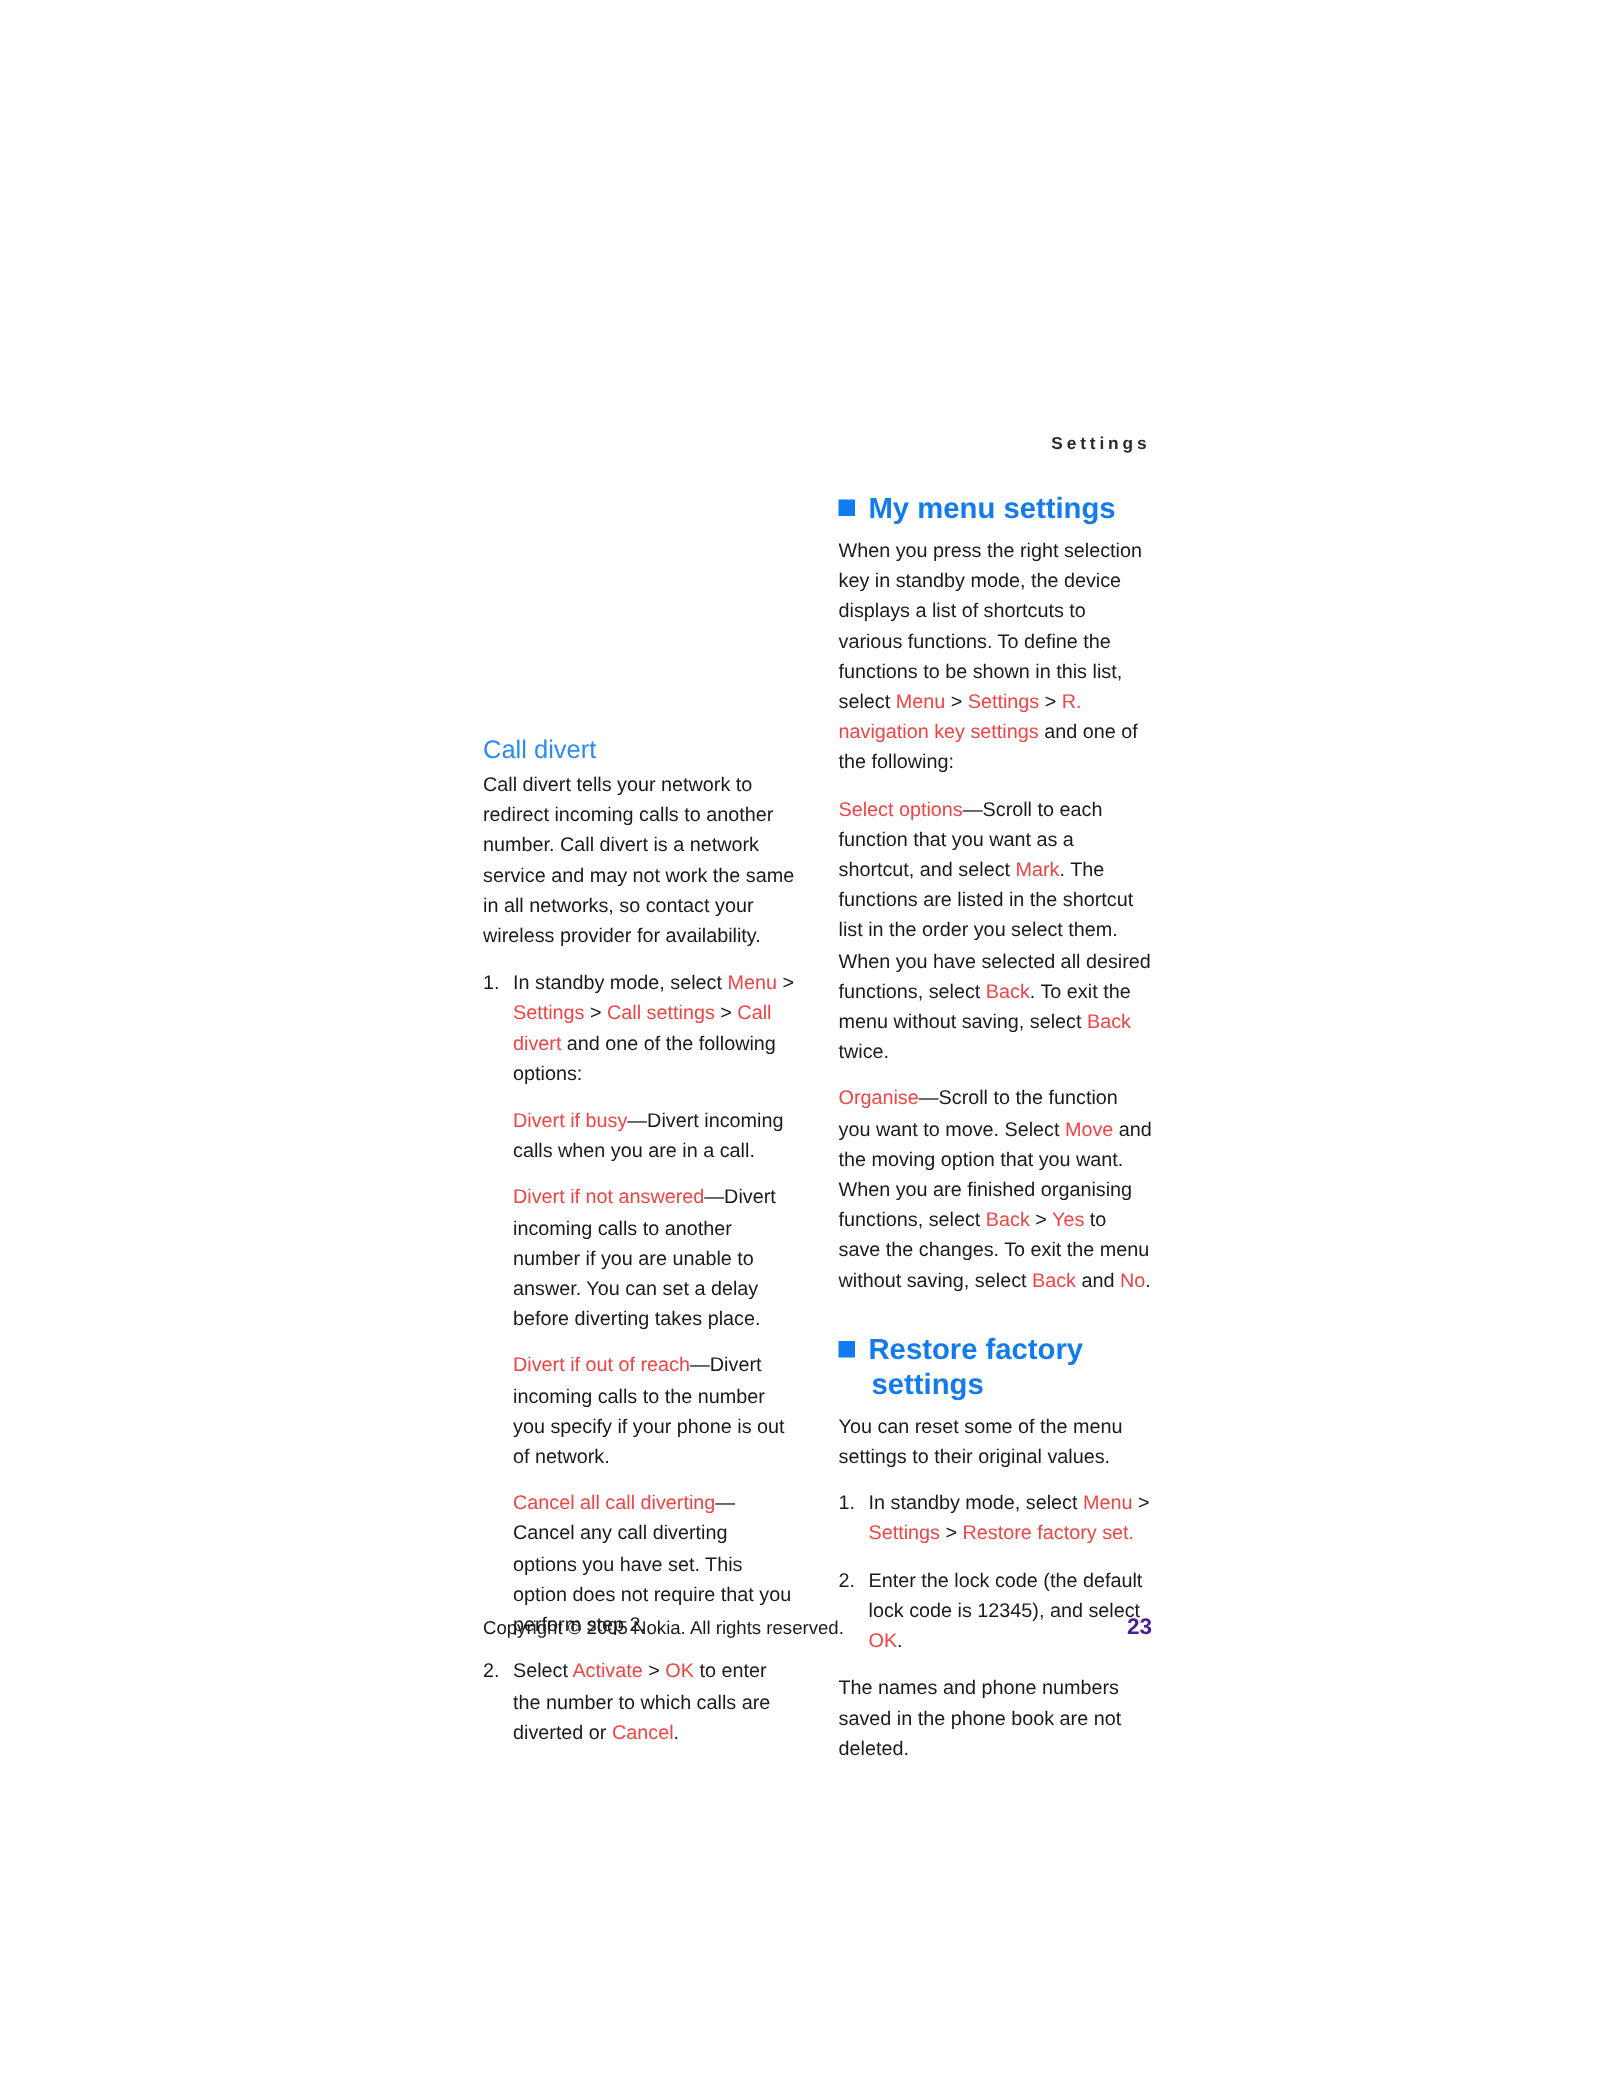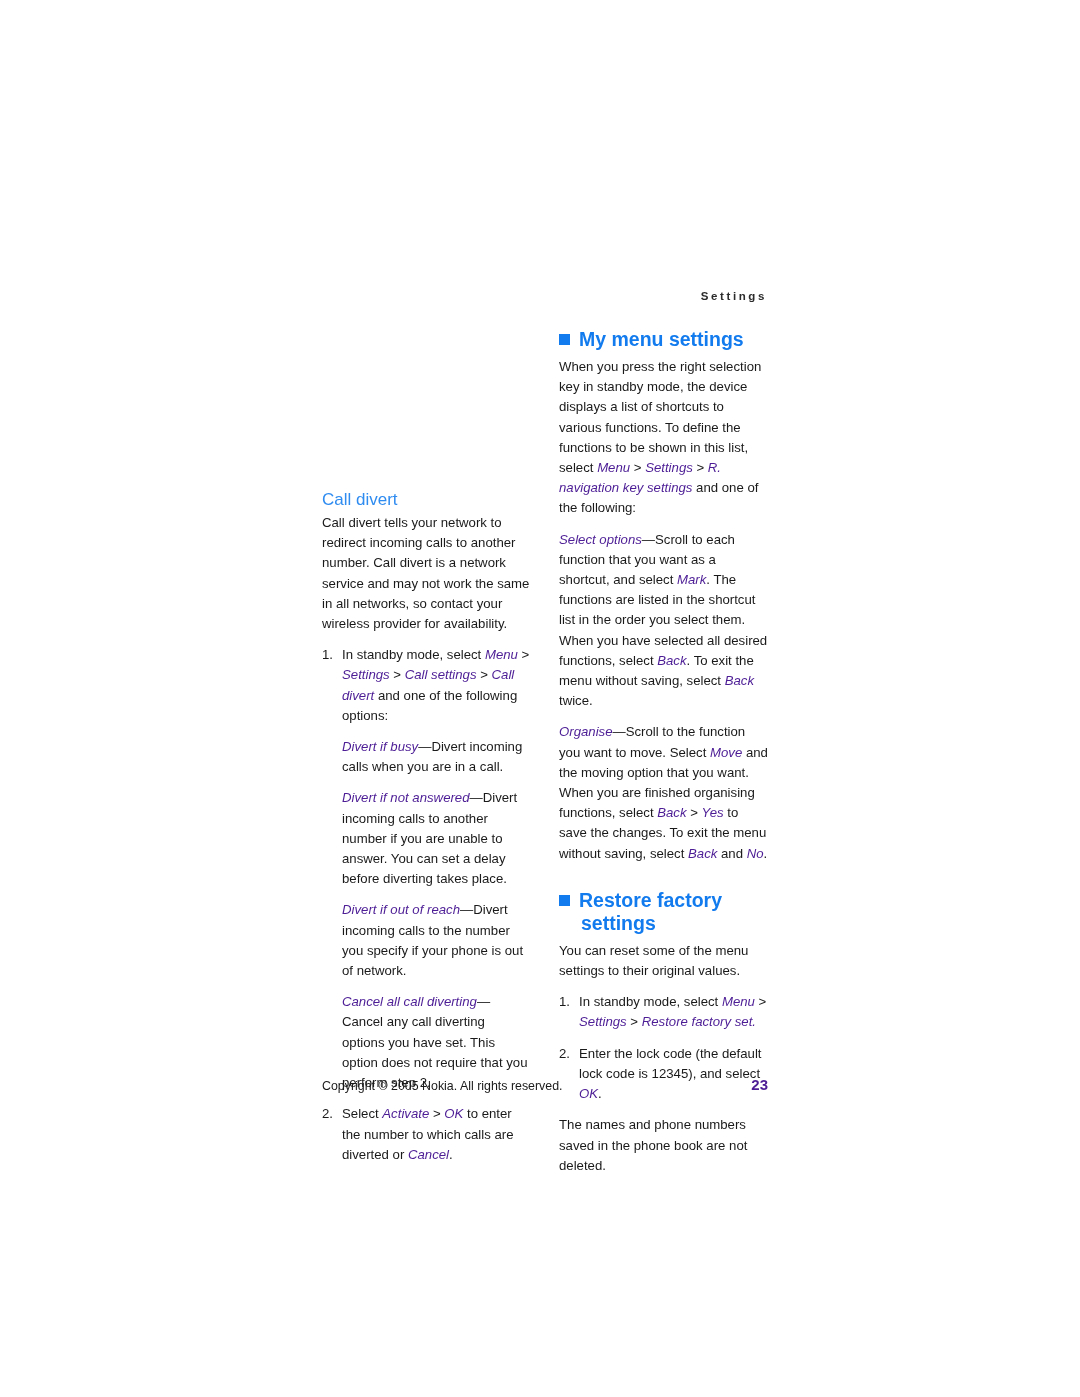--- a/index.html
+++ b/index.html
@@ -130,22 +130,21 @@
   }
   ol.steps.gap li {
     margin-bottom: 11px;
   }
   ol.steps.gap li:last-child {
     margin-bottom: 0;
   }
 
   
   .mi {
-    color: #4c1d95;
-    font-style: italic;
+    color: #ef4444;
   }
 
   
   .footer {
     position: absolute;
     left: 322px;
     top: 1076px;
     width: 446px;
     display: flex;
     align-items: baseline;

